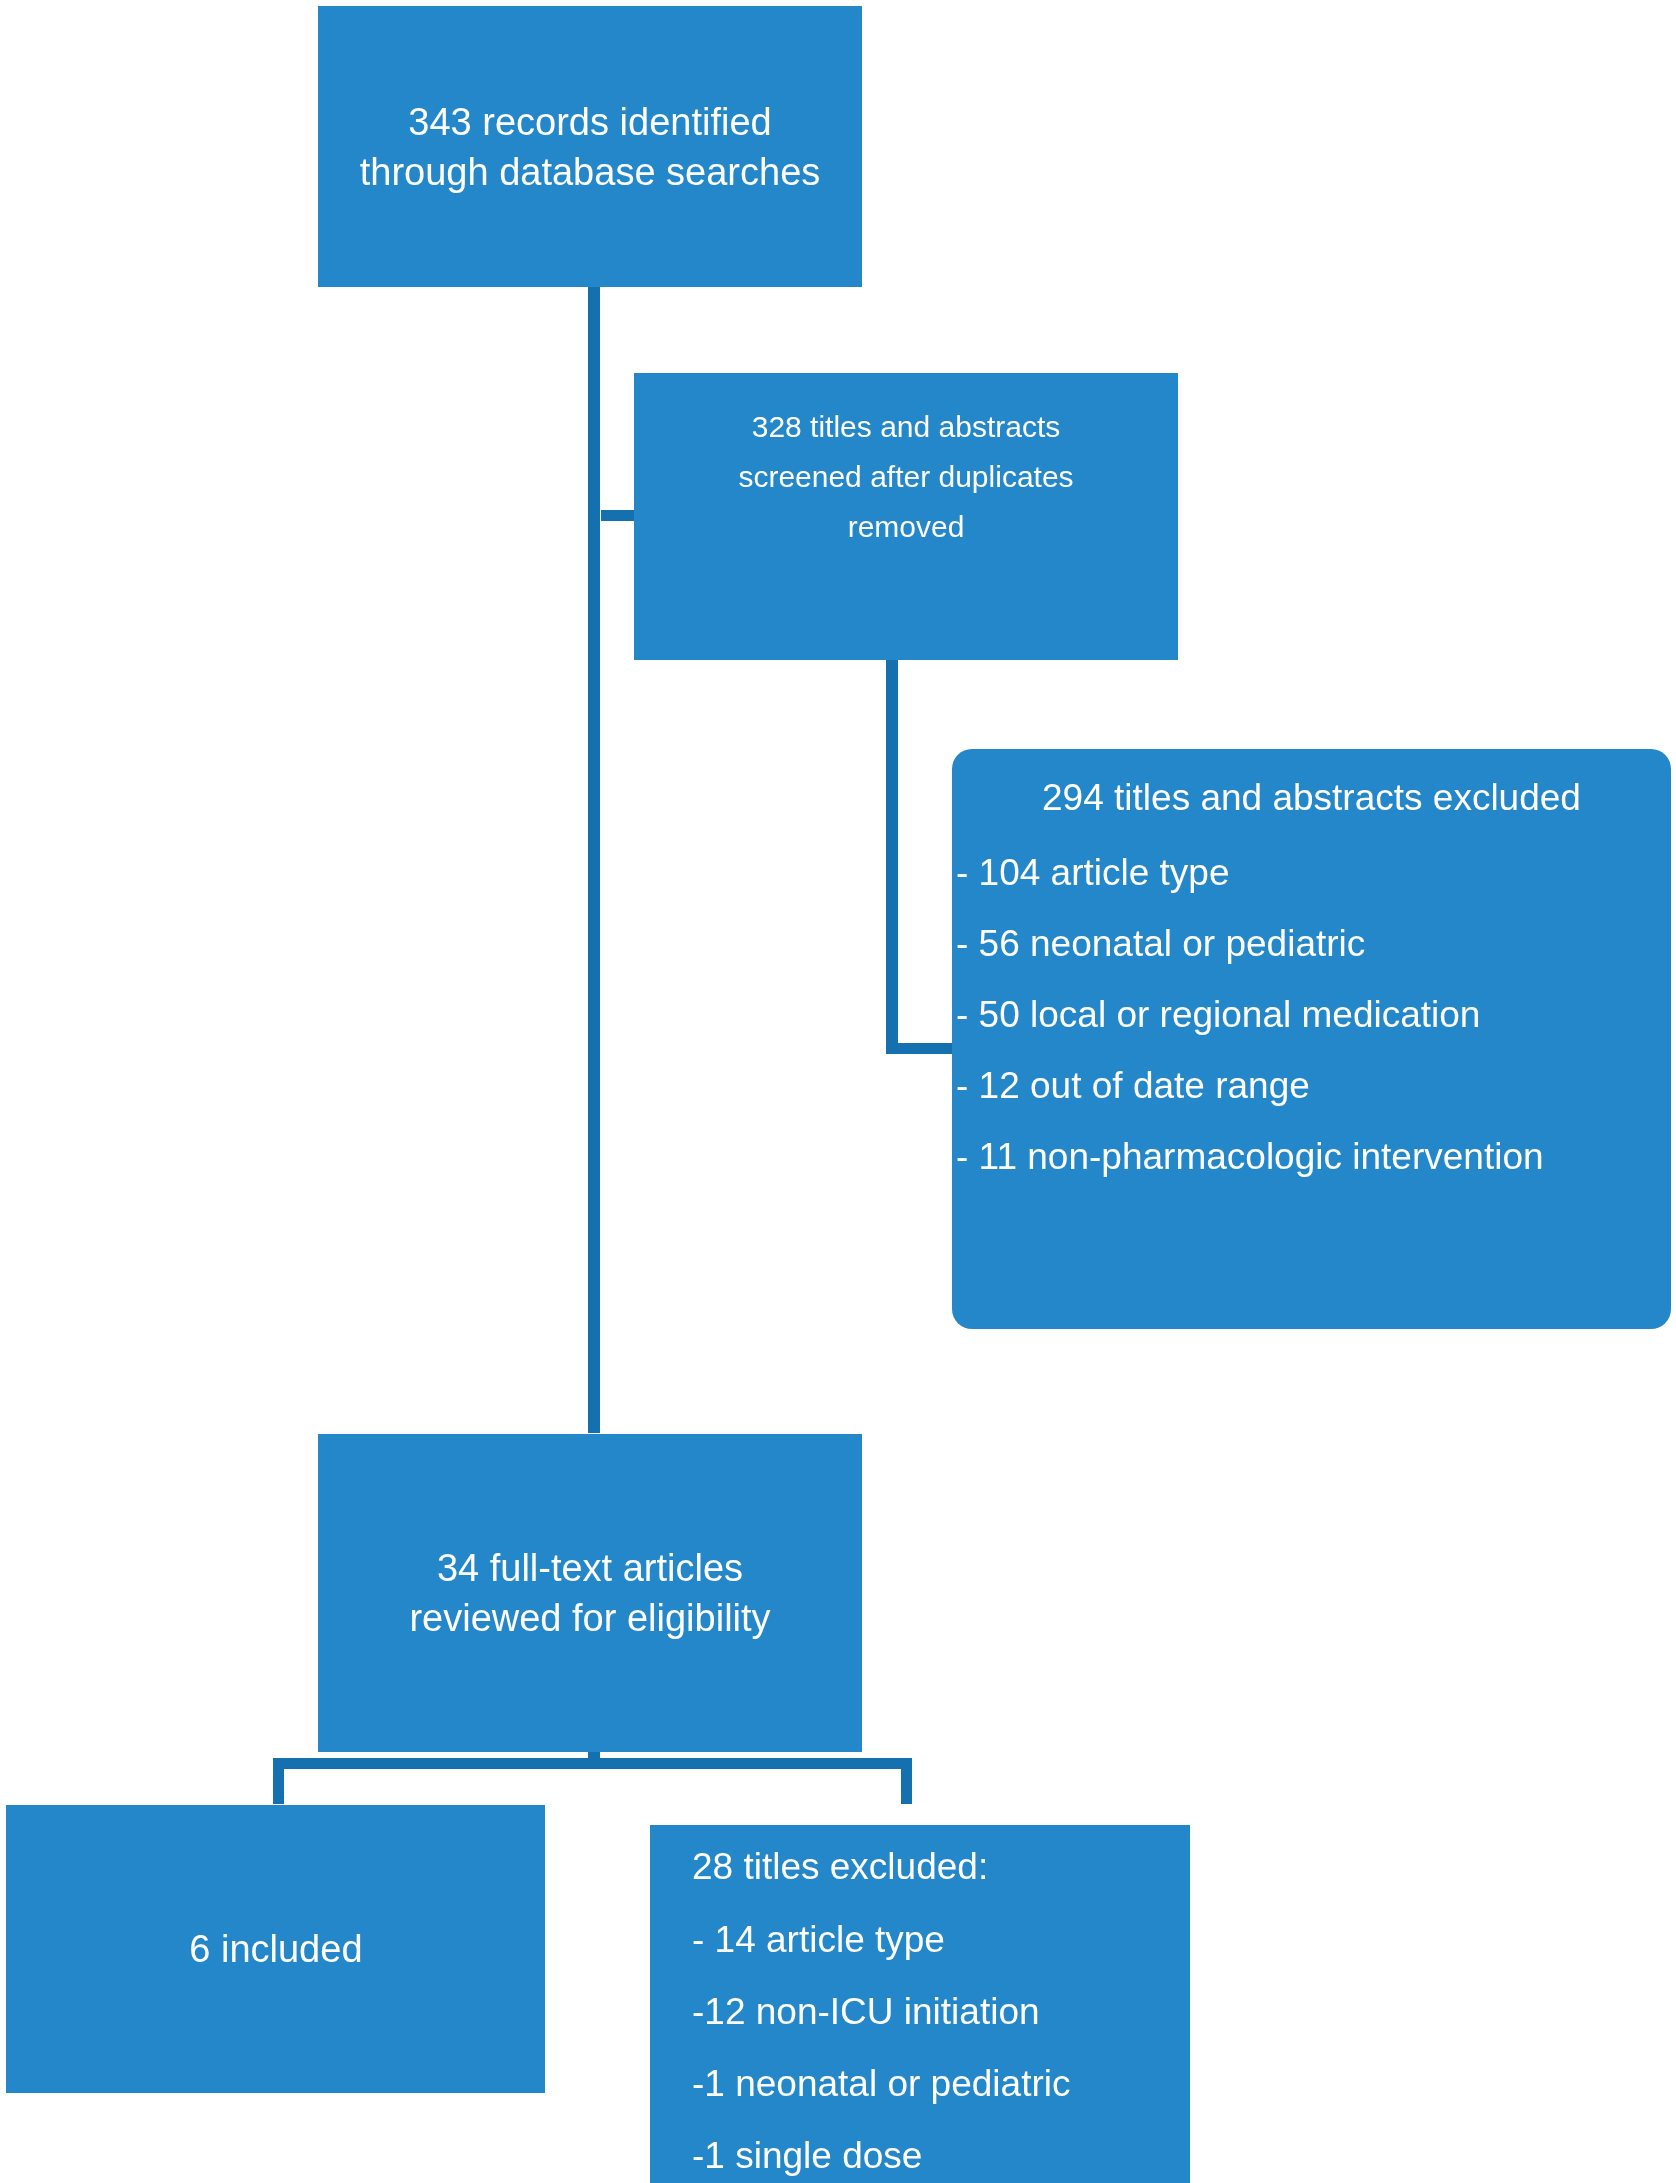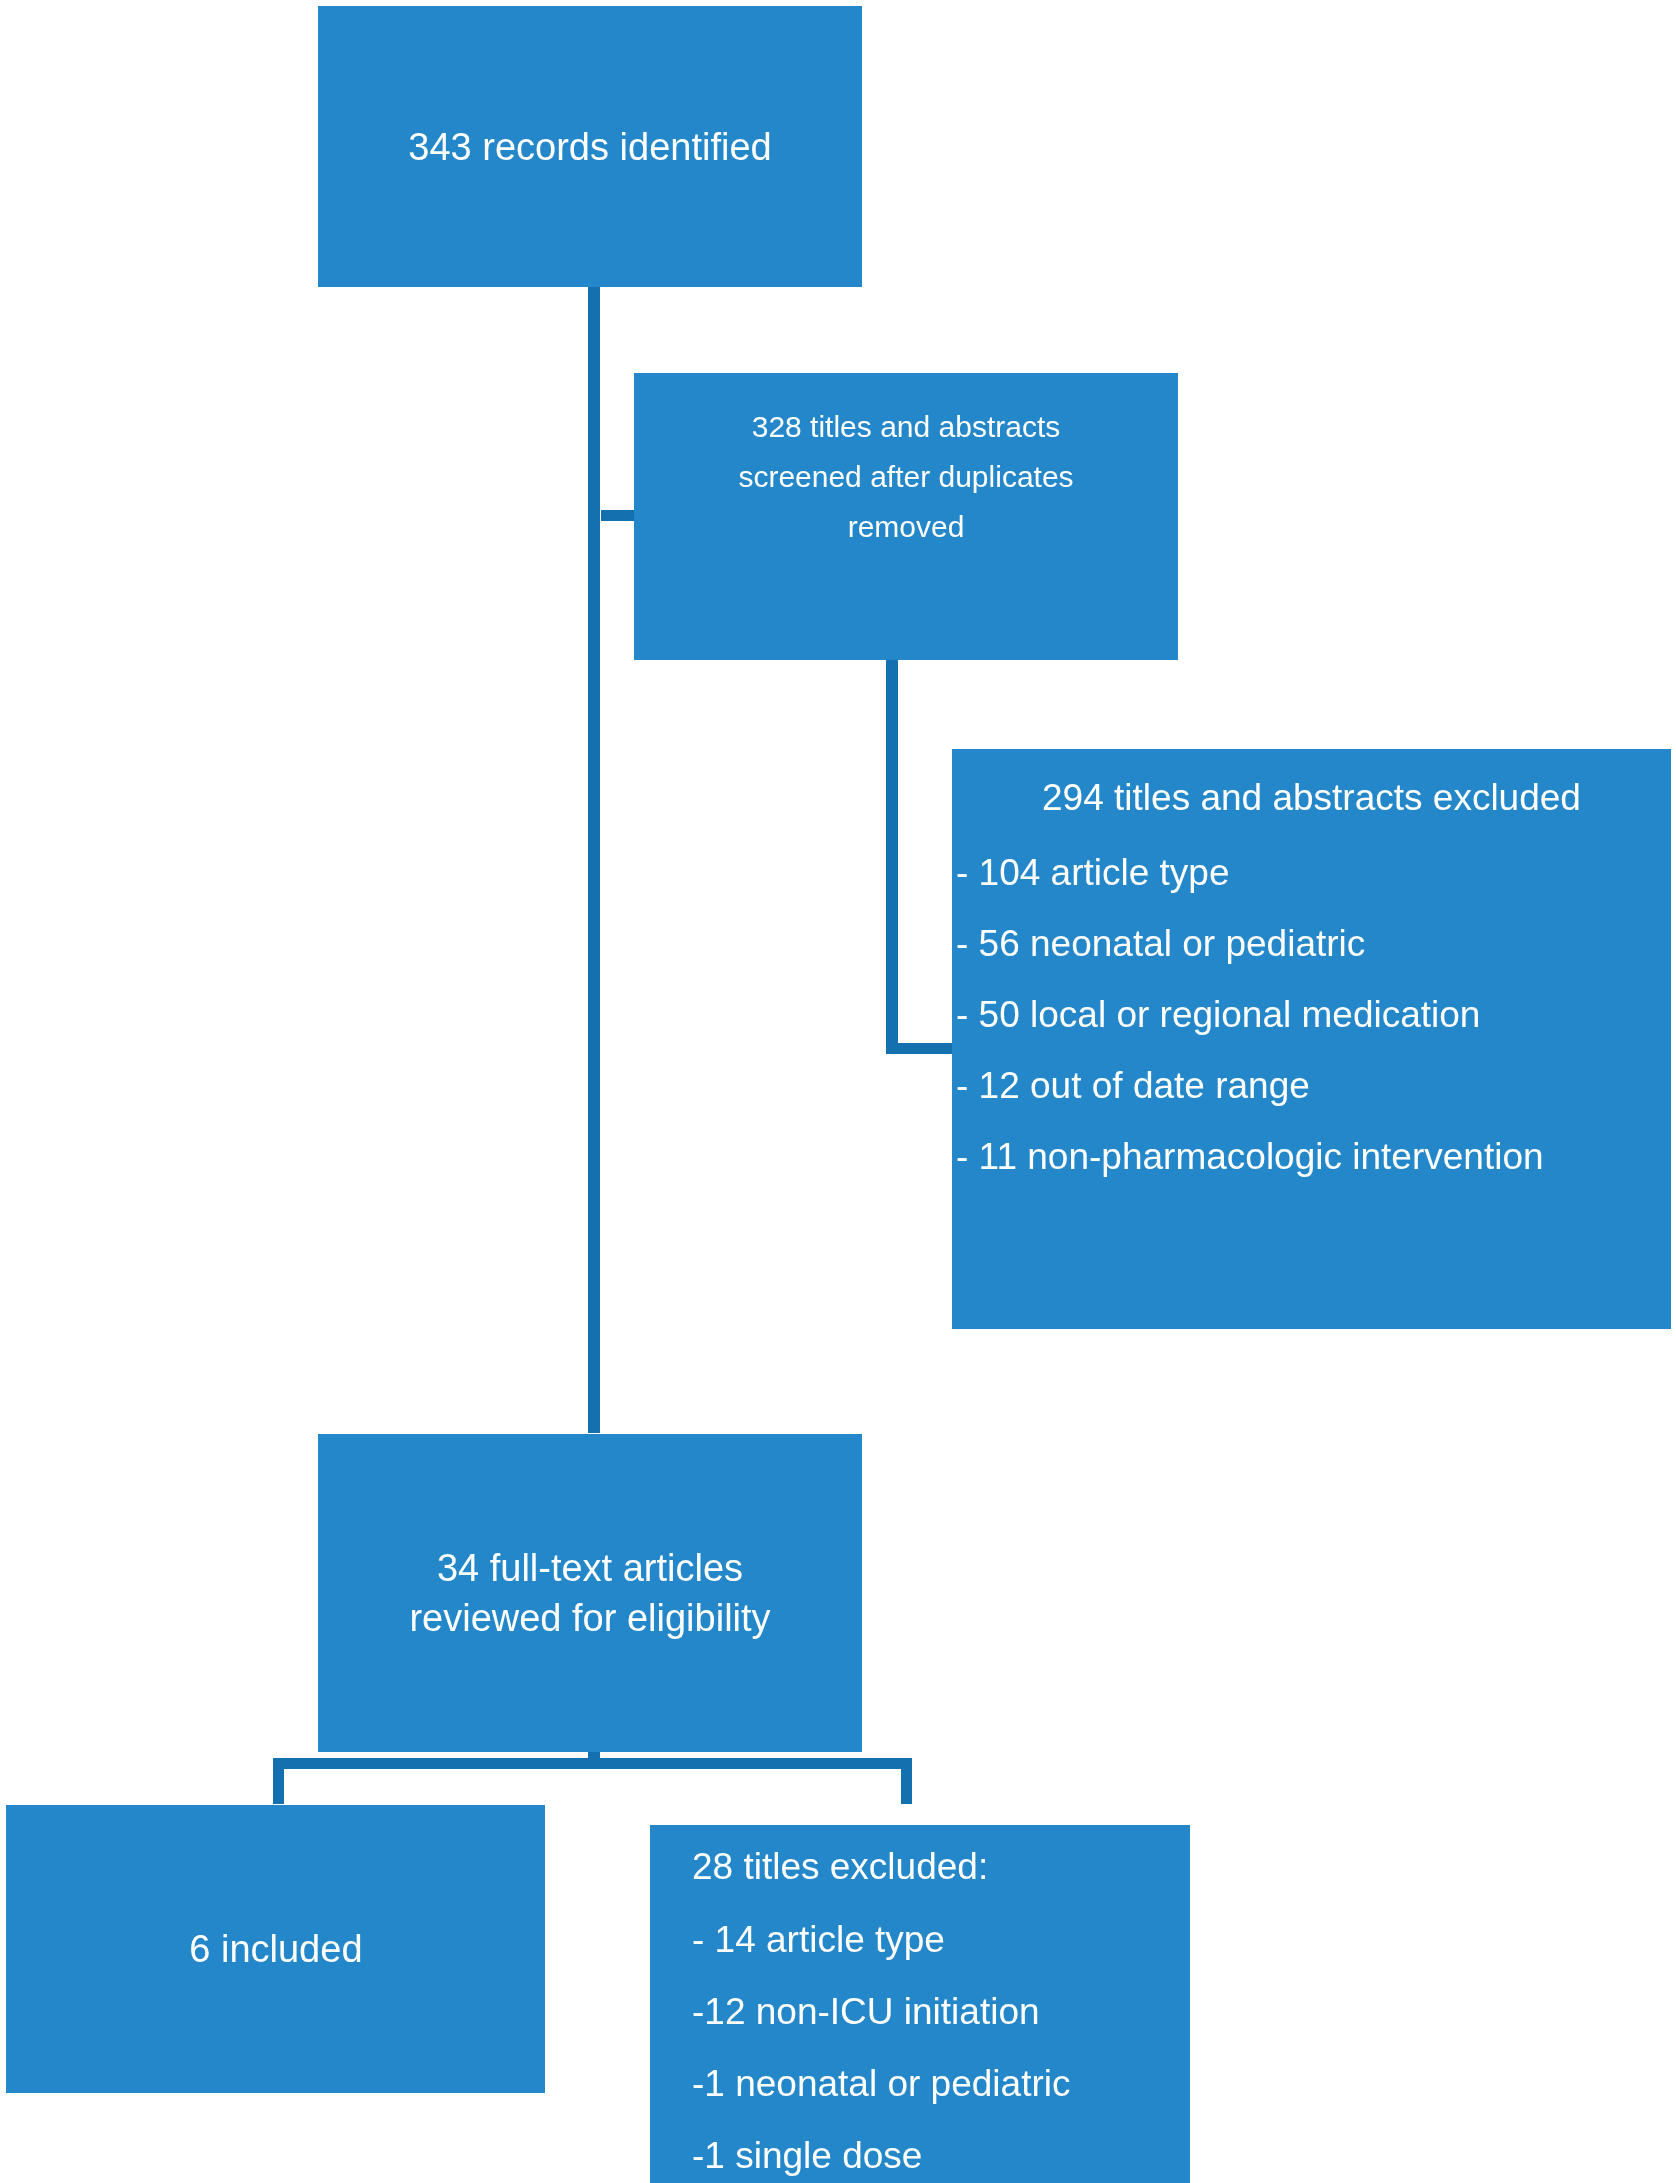--- a/index.html
+++ b/index.html
@@ -98,29 +98,30 @@
   <div class="connector" style="left:601px; top:510px; width:34px; height:11.3px;"></div>
   <div class="connector" style="left:886px; top:660px; width:12px; height:394px;"></div>
   <div class="connector" style="left:898px; top:1043px; width:54px; height:11.3px;"></div>
   <div class="connector" style="left:588px; top:1716px; width:12px; height:43px;"></div>
   <div class="connector" style="left:273px; top:1758px; width:639px; height:11.3px;"></div>
   <div class="connector" style="left:273px; top:1769px; width:11.3px; height:35px;"></div>
   <div class="connector" style="left:901px; top:1769px; width:11.3px; height:35px;"></div>
 
   <div id="box1" class="box center-text" style="left:318px; top:6.4px; width:544px; height:281px;">
     <div class="textline">343 records identified</div>
+    <div class="textline">through database searches</div>
   </div>
 
   <div id="box2" class="box top-text" style="left:634px; top:373px; width:544px; height:287px;">
     <div class="textline">328 titles and abstracts</div>
     <div class="textline">screened after duplicates</div>
     <div class="textline">removed</div>
   </div>
 
-  <div id="box3" class="box list-box" style="left:952px; top:749px; width:719px; height:580px;">
+  <div id="box3" class="box list-box" style="left:952px; top:749px; width:719px; height:580px;border-radius:20px;">
     <div class="list-header centered">294 titles and abstracts excluded</div>
     <div class="list-items">
       <div class="item">- 104 article type</div>
       <div class="item">- 56 neonatal or pediatric</div>
       <div class="item">- 50 local or regional medication</div>
       <div class="item">- 12 out of date range</div>
       <div class="item">- 11 non-pharmacologic intervention</div>
     </div>
   </div>
 

